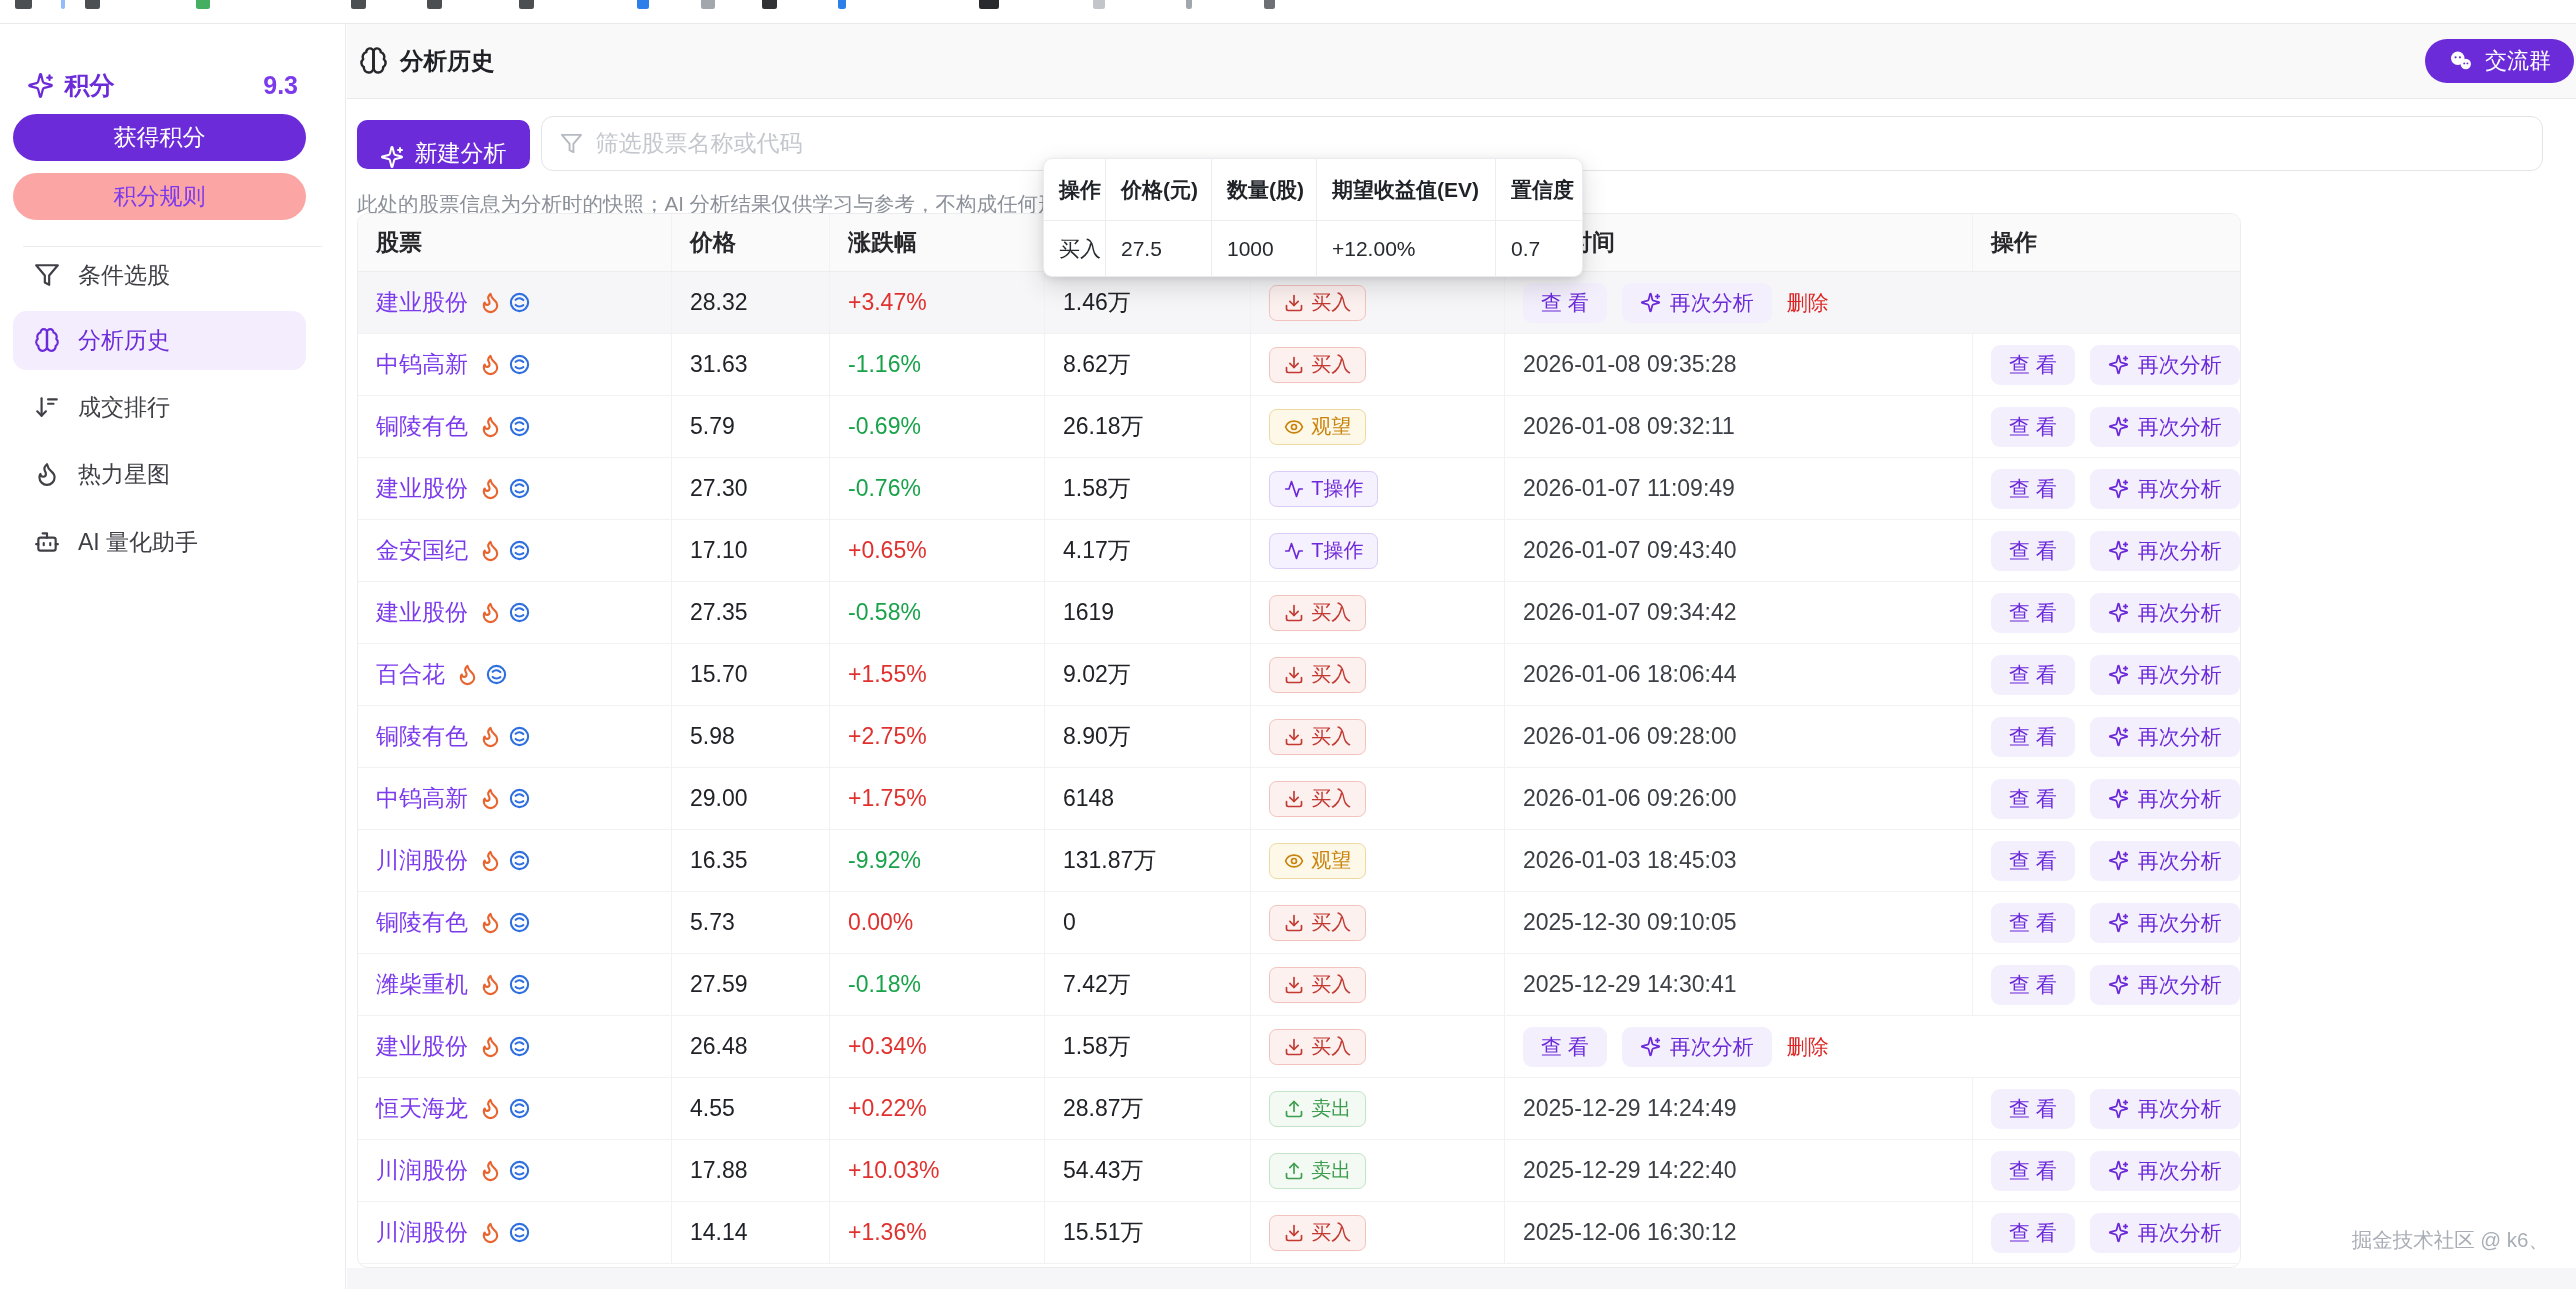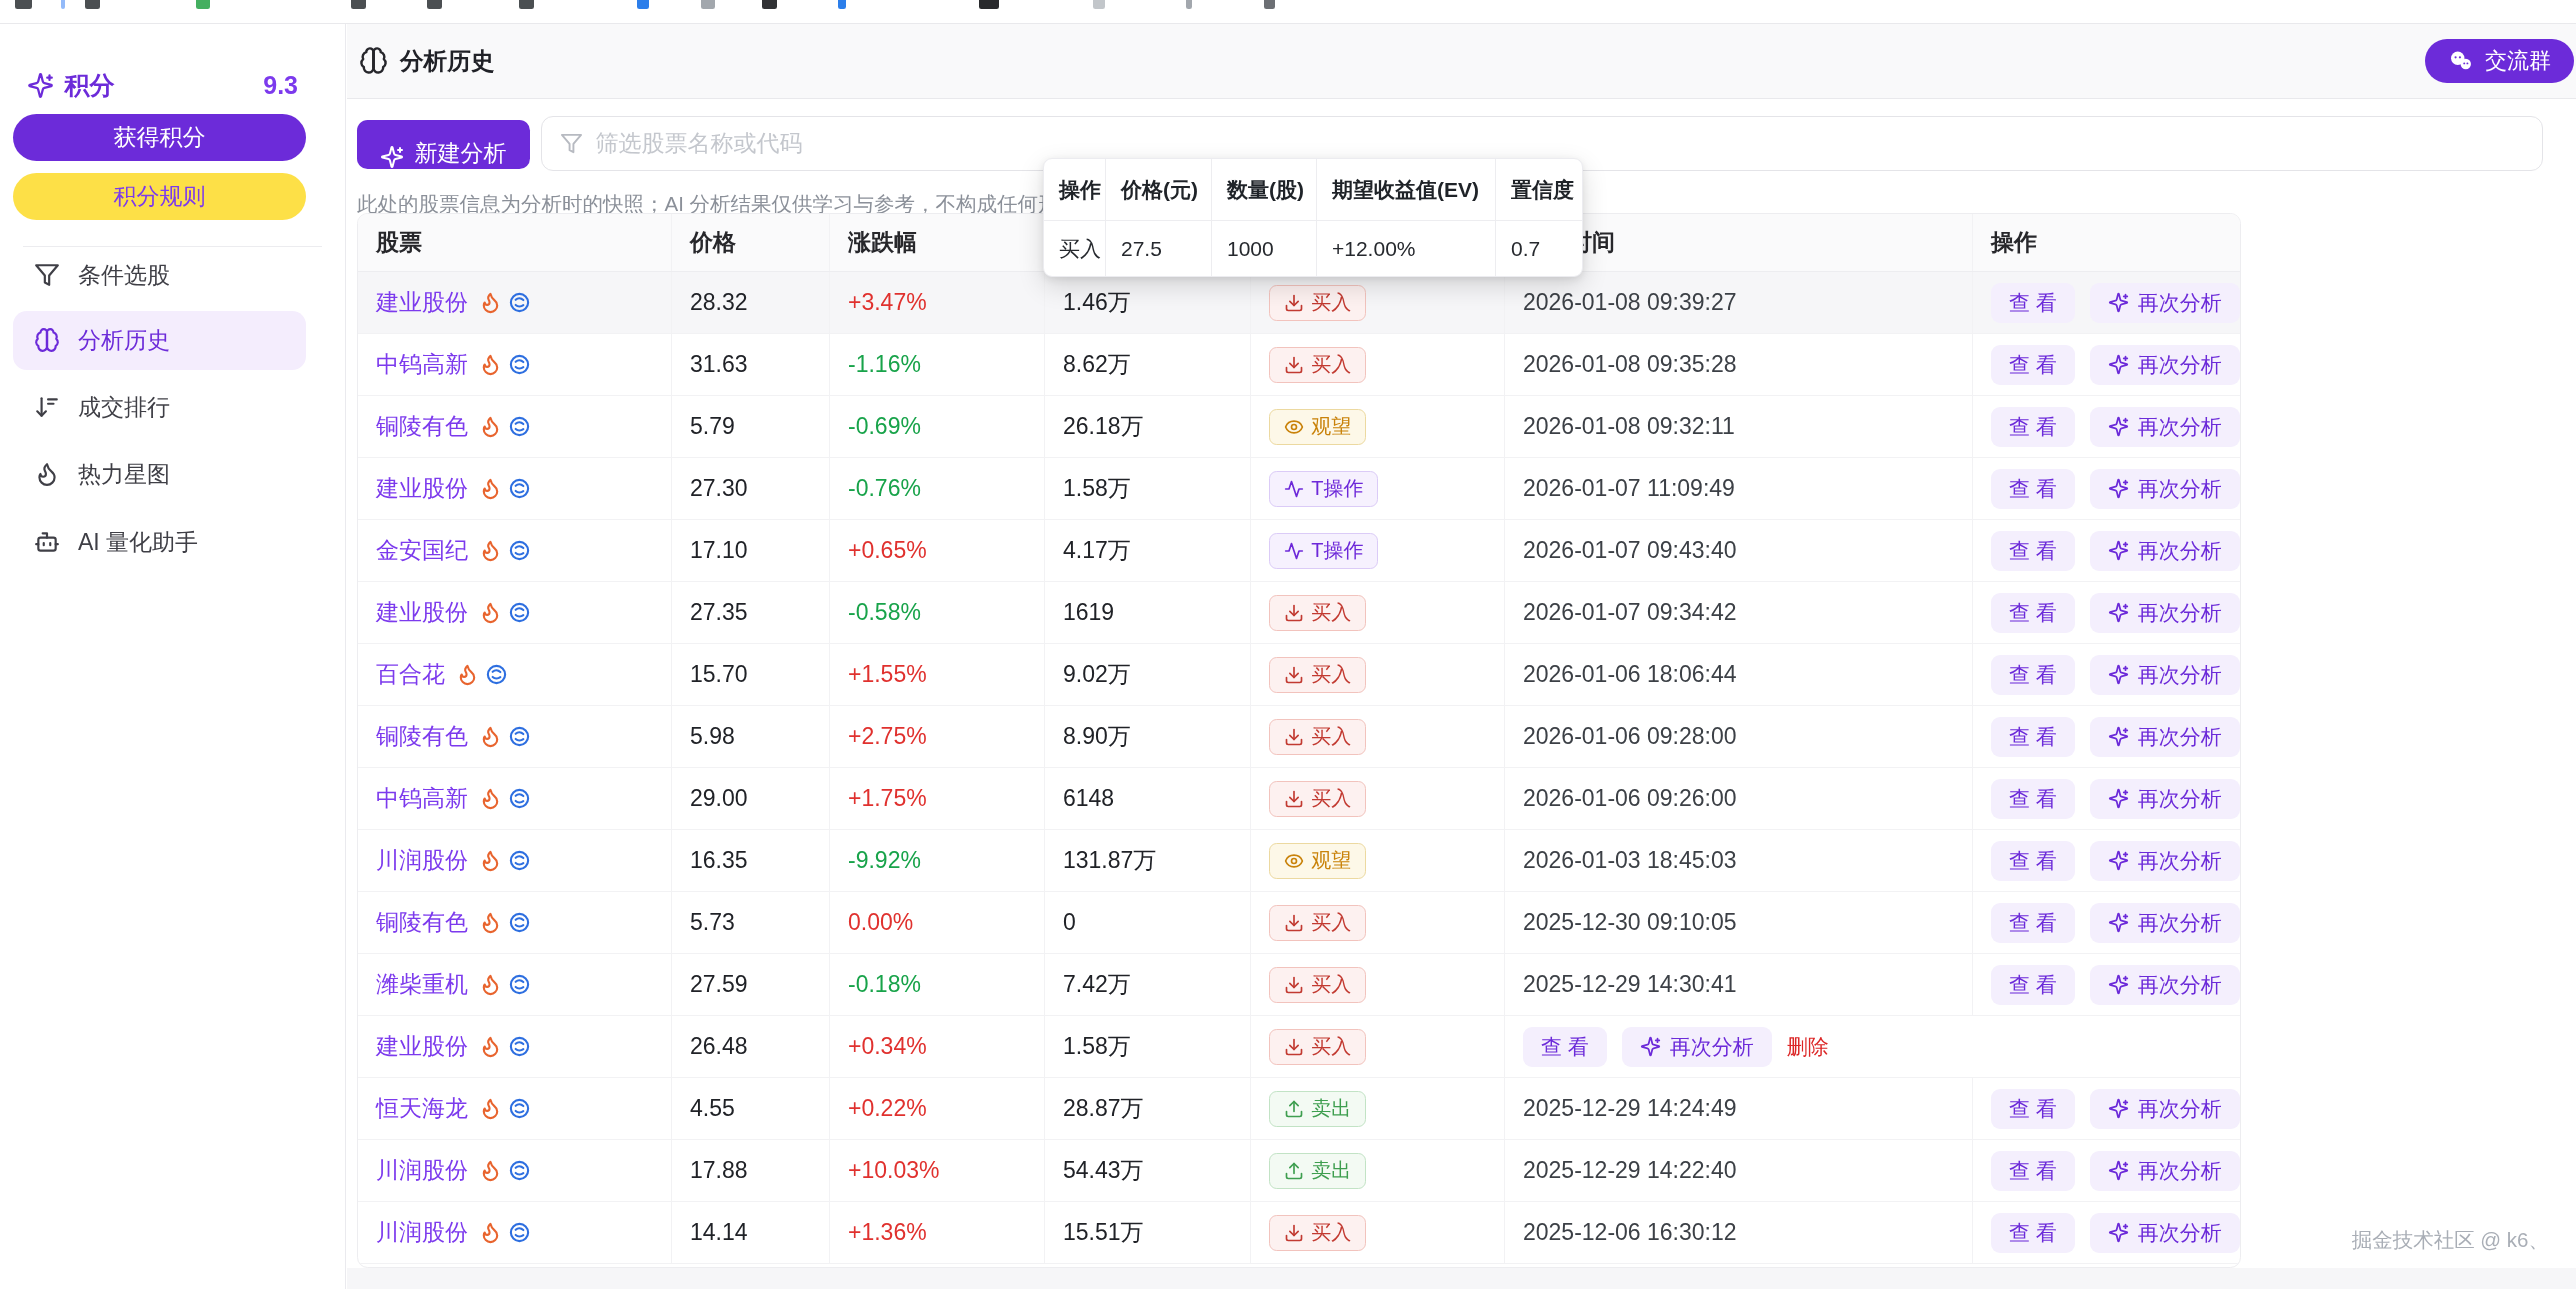--- a/index.html
+++ b/index.html
@@ -11,21 +11,21 @@
   .frag{position:absolute;top:-2.3px;height:11.4px;border-radius:2.3px;opacity:.92;}
 
   
   .sidebar{position:absolute;top:23.6px;left:0;width:346px;bottom:0;background:#fff;border-right:0.8px solid #eaeaee;box-sizing:border-box;}
   .pts-row{position:absolute;top:44px;left:27px;right:47px;height:36px;display:flex;align-items:center;}
   .pts-row svg{width:27px;height:27px;color:#6c2bd9;}
   .pts-label{font-size:25px;font-weight:700;color:#6c2bd9;margin-left:10.6px;}
   .pts-val{margin-left:auto;font-size:25px;font-weight:700;color:#7c3aed;}
   .sb-btn{position:absolute;left:13px;width:293px;height:47px;border-radius:23.6px;font-size:23px;display:flex;align-items:center;justify-content:center;border:none;cursor:pointer;}
   .btn-earn{top:90px;background:#6c2bd9;color:#fff;}
-  .btn-rules{top:149px;background:#fde047;color:#7c3aed;}
+  .btn-rules{top:149px;background:#fca5a5;color:#7c3aed;}
   .sb-divider{position:absolute;left:23px;right:23px;top:222px;height:0.8px;background:#ececef;}
   .sb-item{position:absolute;left:13px;width:293px;height:55px;border-radius:13.7px;display:flex;align-items:center;gap:18px;padding-left:21px;font-size:23px;color:#3f3f46;box-sizing:border-box;cursor:pointer;}
   .sb-item svg{width:26px;height:26px;}
   .sb-item.active{background:#f4edfd;color:#6c2bd9;height:59px;}
 
   
   .hdrbar{position:absolute;left:347px;top:23.6px;right:0;height:75px;background:#f9f9fa;border-bottom:0.8px solid #e9e9ec;box-sizing:border-box;}
   .hdr-title{position:absolute;left:12px;top:50%;transform:translateY(-50%);display:flex;align-items:center;gap:12px;font-size:23.6px;font-weight:600;color:#202127;}
   .hdr-title svg{width:29px;height:29px;color:#26262b;}
   .group-btn{position:absolute;right:2px;top:50%;transform:translateY(-50%);height:44px;padding:0 23px;border-radius:22px;background:#6c2bd9;color:#fff;font-size:22px;display:flex;align-items:center;gap:10.6px;border:none;cursor:pointer;}
@@ -232,21 +232,20 @@
         <span class="badge buy">
           <svg class="i-buy" viewBox="0 0 24 24" fill="none" stroke="currentColor" stroke-width="2" stroke-linecap="round" stroke-linejoin="round">
                 <path d="M21 15v4a2 2 0 0 1-2 2H5a2 2 0 0 1-2-2v-4"></path>
                 <path d="m7 10 5 5 5-5"></path>
                 <path d="M12 15V3"></path>
               </svg>
 
           <span class="blabel">买入</span>
         </span>
       </div>
-      <div class="cell c-time">2026-01-08 09:39:27</div>
       <div class="cell c-act">
         <button class="abtn view">查 看</button>
         <button class="abtn re">
           <svg viewBox="0 0 24 24" fill="none" stroke="currentColor" stroke-width="2" stroke-linecap="round" stroke-linejoin="round">
                 <path d="M9.937 15.5A2 2 0 0 0 8.5 14.063l-6.135-1.582a.5.5 0 0 1 0-.962L8.5 9.936A2 2 0 0 0 9.937 8.5l1.582-6.135a.5.5 0 0 1 .963 0L14.063 8.5A2 2 0 0 0 15.5 9.937l6.135 1.581a.5.5 0 0 1 0 .964L15.5 14.063a2 2 0 0 0-1.437 1.437l-1.582 6.135a.5.5 0 0 1-.963 0z"></path>
                 <path d="M20 3v4"></path>
                 <path d="M22 5h-4"></path>
               </svg>
           <span class="relabel">再次分析</span>
         </button>

